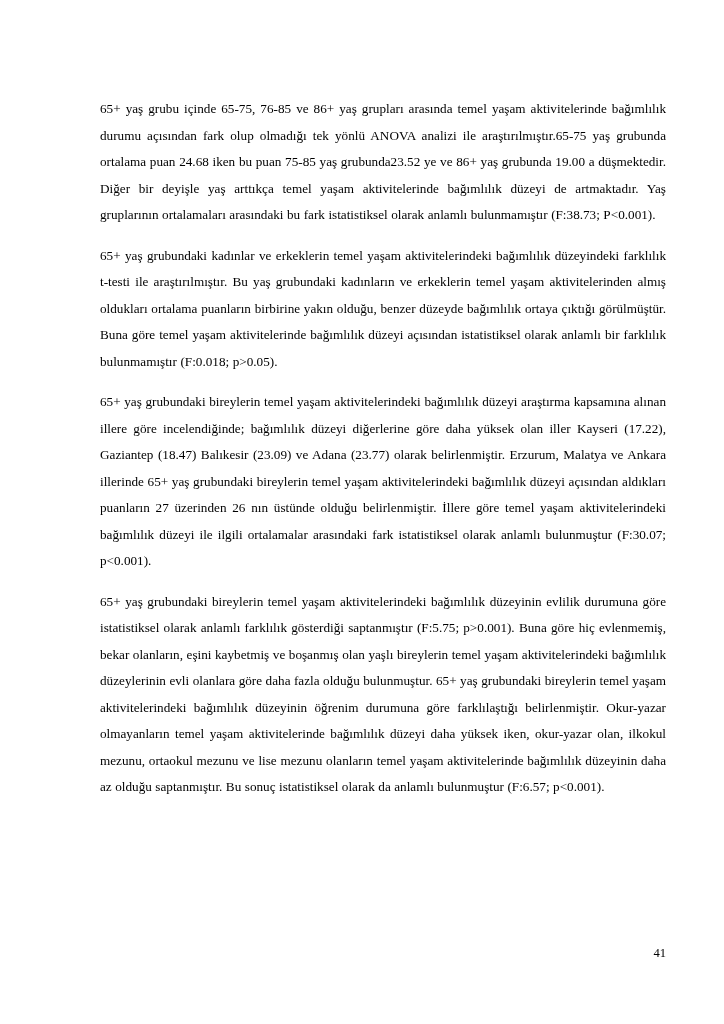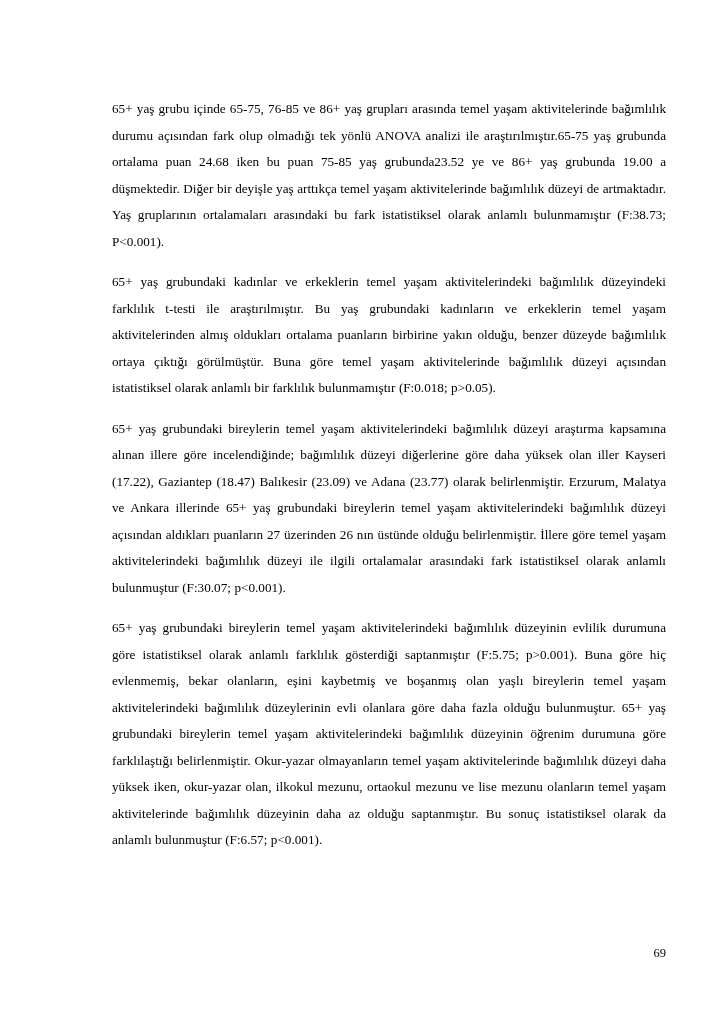--- a/index.html
+++ b/index.html
@@ -23,21 +23,21 @@
     height: 1024px;
     background: #ffffff;
   }
   .content {
     position: absolute;
     left: 100px;
     top: 96px;
     width: 566px;
   }
   p.para {
-    margin: 0 0 14px 12px;
+    margin: 0 0 14px 0;
     font-size: 13.2px;
     line-height: 26.5px;
     text-align: justify;
     text-justify: inter-word;
     word-spacing: 0.2px;
   }
   p.para:last-child {
     margin-bottom: 0;
   }
   .page-number {
@@ -54,14 +54,14 @@
 </head>
 <body>
 
 <div class="page">
   <div class="content">
     <p class="para">65+ yaş grubu içinde 65-75, 76-85 ve 86+ yaş grupları arasında temel yaşam aktivitelerinde bağımlılık durumu açısından fark olup olmadığı tek yönlü ANOVA analizi ile araştırılmıştır.65-75 yaş grubunda ortalama puan 24.68 iken bu puan 75-85 yaş grubunda23.52 ye ve 86+ yaş grubunda 19.00 a düşmektedir. Diğer bir deyişle yaş arttıkça temel yaşam aktivitelerinde bağımlılık düzeyi de artmaktadır. Yaş gruplarının ortalamaları arasındaki bu fark istatistiksel olarak anlamlı bulunmamıştır (F:38.73; P&lt;0.001).</p>
     <p class="para">65+ yaş grubundaki kadınlar ve erkeklerin temel yaşam aktivitelerindeki bağımlılık düzeyindeki farklılık t-testi ile araştırılmıştır. Bu yaş grubundaki kadınların ve erkeklerin temel yaşam aktivitelerinden almış oldukları ortalama puanların birbirine yakın olduğu, benzer düzeyde bağımlılık ortaya çıktığı görülmüştür. Buna göre temel yaşam aktivitelerinde bağımlılık düzeyi açısından istatistiksel olarak anlamlı bir farklılık bulunmamıştır (F:0.018; p&gt;0.05).</p>
     <p class="para">65+ yaş grubundaki bireylerin temel yaşam aktivitelerindeki bağımlılık düzeyi araştırma kapsamına alınan illere göre incelendiğinde;  bağımlılık düzeyi diğerlerine göre daha yüksek olan iller Kayseri (17.22), Gaziantep (18.47) Balıkesir (23.09) ve Adana (23.77) olarak belirlenmiştir. Erzurum, Malatya ve Ankara illerinde 65+ yaş grubundaki bireylerin temel yaşam aktivitelerindeki bağımlılık düzeyi açısından aldıkları puanların 27 üzerinden 26 nın üstünde olduğu belirlenmiştir. İllere göre temel yaşam aktivitelerindeki bağımlılık düzeyi ile ilgili ortalamalar arasındaki fark istatistiksel olarak anlamlı bulunmuştur (F:30.07; p&lt;0.001).</p>
     <p class="para">65+ yaş grubundaki bireylerin temel yaşam aktivitelerindeki bağımlılık düzeyinin evlilik durumuna göre istatistiksel olarak anlamlı farklılık gösterdiği saptanmıştır (F:5.75; p&gt;0.001). Buna göre hiç evlenmemiş, bekar olanların, eşini kaybetmiş ve boşanmış olan yaşlı bireylerin temel yaşam aktivitelerindeki bağımlılık düzeylerinin evli olanlara göre daha fazla olduğu bulunmuştur. 65+ yaş grubundaki bireylerin temel yaşam aktivitelerindeki bağımlılık düzeyinin öğrenim durumuna göre farklılaştığı belirlenmiştir. Okur-yazar olmayanların temel yaşam aktivitelerinde bağımlılık düzeyi daha yüksek iken, okur-yazar olan, ilkokul mezunu, ortaokul mezunu ve lise mezunu olanların temel yaşam aktivitelerinde bağımlılık düzeyinin daha az olduğu saptanmıştır. Bu sonuç istatistiksel olarak da anlamlı bulunmuştur (F:6.57; p&lt;0.001).</p>
   </div>
-  <div class="page-number">69</div>
+  <div class="page-number">41</div>
 </div>
 
 </body></html>

